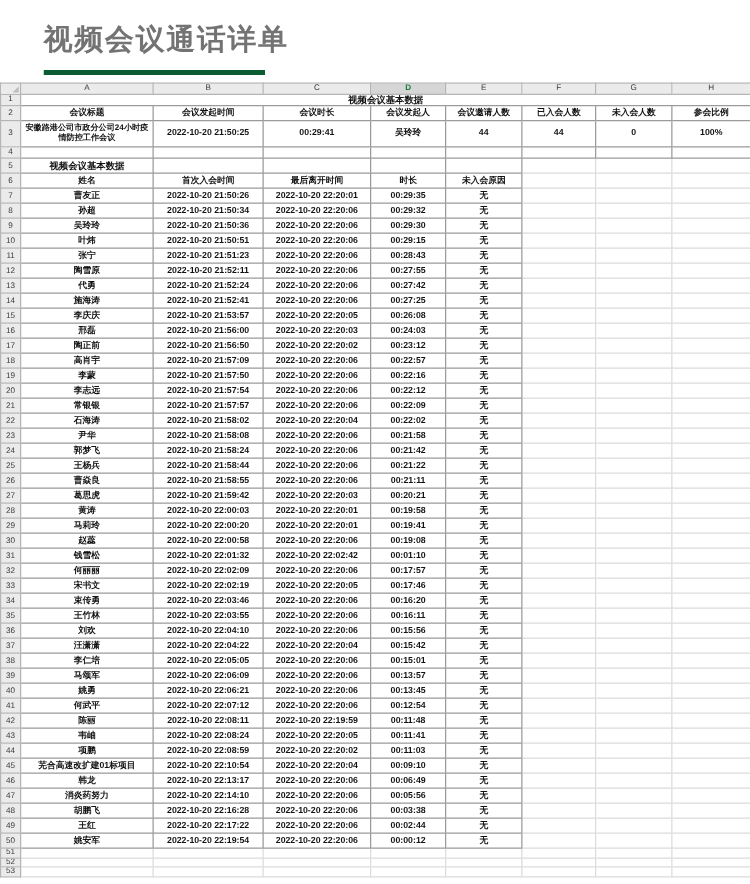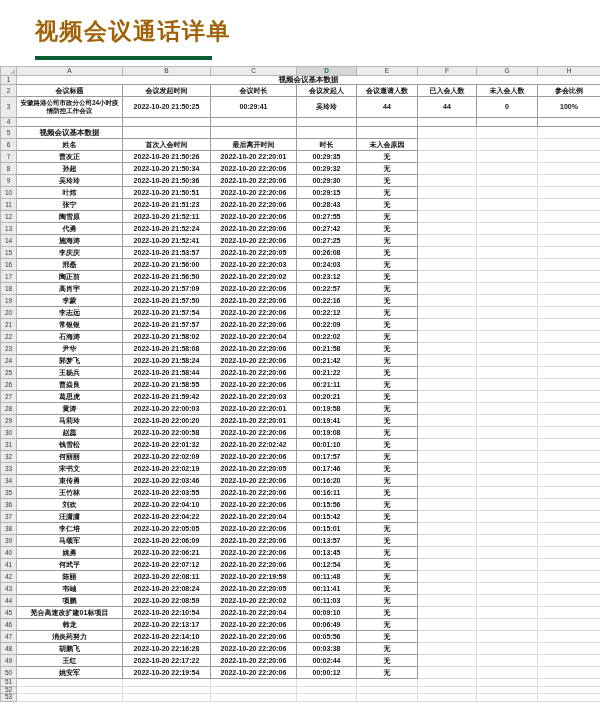--- a/index.html
+++ b/index.html
@@ -4,21 +4,21 @@
 <style>
   * { box-sizing: border-box; }
   html,body { margin:0; padding:0; }
   body {
     width:600px; height:707px; overflow:hidden; background:#ffffff;
     font-family:"Liberation Sans","DejaVu Sans",sans-serif;
   }
   .title-wrap { margin:16px 0 0 35px; }
   .page-title {
     margin:0; font-size:23px; font-weight:bold; letter-spacing:1.5px;
-    color:#a16207;
+    color:#737373;
   }
   .title-underline { width:177px; height:4px; background:#0b5c33; margin-top:9px; }
 
   table.sheet {
     border-collapse:collapse; table-layout:fixed; width:600px; margin-top:6px;
   }
   td { padding:0; overflow:hidden; white-space:nowrap; text-align:center; vertical-align:middle; }
 
   
   tr.h9  { height:9px; }

